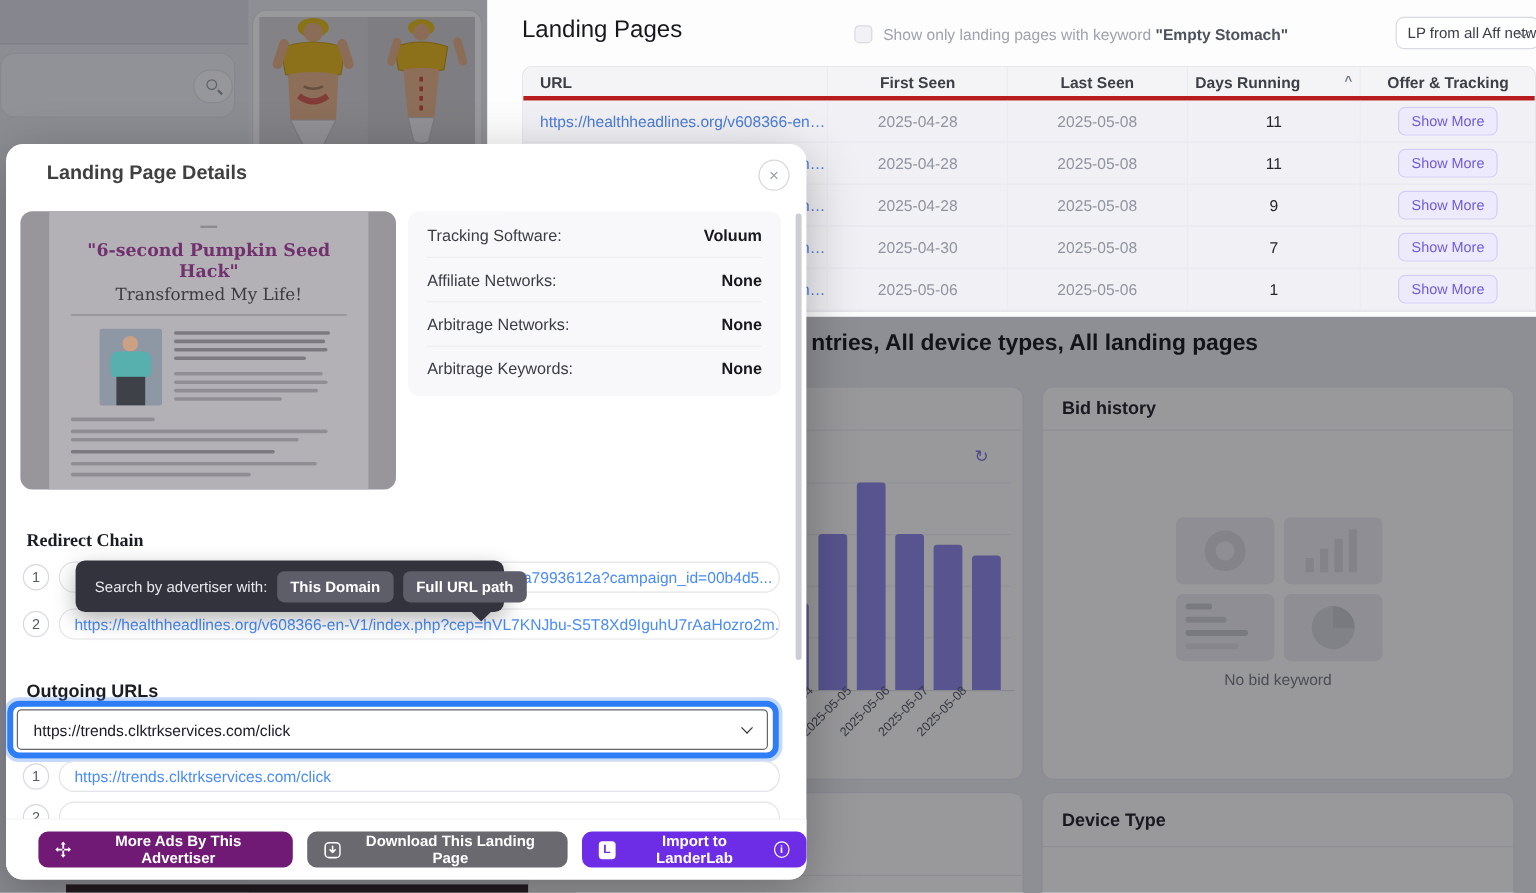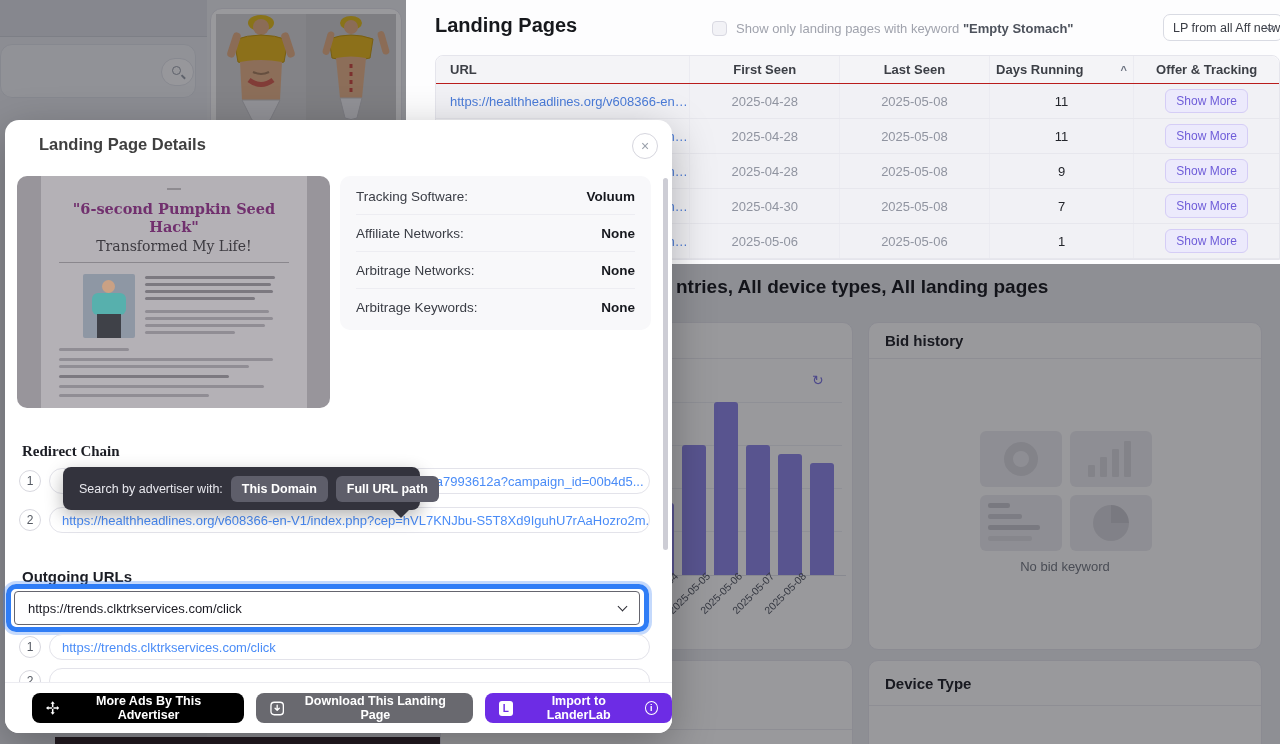--- a/index.html
+++ b/index.html
@@ -27,30 +27,30 @@
   .xlabel{font-size:10.5px;color:#565b66;transform:rotate(-45deg);transform-origin:0 50%;white-space:nowrap;z-index:1;}
   .refresh{font-size:14px;color:#7d76e2;z-index:1;}
   .illocard{width:82px;height:56px;background:#ededf1;border-radius:6px;position:relative;}
   .donut{position:absolute;left:24px;top:11px;width:34px;height:34px;border-radius:50%;border:9px solid #d9d9df;}
   .minibar{position:absolute;bottom:10px;width:7px;background:#d9d9df;border-radius:1px;}
   .lline{position:absolute;height:5px;border-radius:2px;background:#dedee3;}
   .pie{position:absolute;left:23px;top:10px;width:36px;height:36px;border-radius:50%;background:conic-gradient(#c8c8cf 0 25%,#d6d6dc 25% 100%);}
   .emptytext{font-size:13px;color:#777c85;text-align:center;z-index:1;}
   
   .lp-panel{left:406px;top:0;width:874px;height:264px;background:#fdfdfe;z-index:8;overflow:hidden;}
-  .lp-title{position:absolute;left:29px;top:14px;font-size:20px;font-weight:700;color:#16181c;}
+  .lp-title{position:absolute;left:29px;top:14px;font-size:20px;font-weight:400;color:#16181c;}
   .chk{position:absolute;left:306px;top:21px;width:15px;height:15px;border:1px solid #d9d9e2;border-radius:4px;background:#f2f2f6;}
   .chklabel{position:absolute;left:330px;top:21px;font-size:13px;color:#a0a3ad;white-space:nowrap;}
   .chklabel b{color:#4d525c;}
   .lp-select{position:absolute;left:757px;top:14px;width:120px;height:27px;background:#fff;border:1px solid #d9dbe3;border-radius:7px;
              font-size:12.5px;color:#3a3d45;display:flex;align-items:center;padding:0 22px 0 9px;white-space:nowrap;}
   .chev{width:7px;height:7px;border-right:1.6px solid #6b7280;border-bottom:1.6px solid #6b7280;transform:rotate(45deg);}
   .lp-select .chev{position:absolute;right:9px;top:8px;}
   .table{position:absolute;left:29px;top:55px;width:845px;border:1px solid #e5e5ec;border-radius:8px 8px 0 0;font-size:13px;}
-  .thead{display:flex;height:28px;background:#f4f4f7;border-bottom:1px solid #b91c1c;font-weight:700;color:#3c3f46;border-radius:8px 8px 0 0;}
+  .thead{display:flex;height:28px;background:#f4f4f7;border-bottom:4px solid #b91c1c;font-weight:700;color:#3c3f46;border-radius:8px 8px 0 0;}
   .trow{display:flex;height:35px;background:#f1f1f5;border-bottom:1px solid #e7e7ed;}
   .tc{display:flex;align-items:center;justify-content:center;border-right:1px solid #ebebf1;height:100%;}
   .tc:last-child{border-right:none;}
   .cw-url{width:255px;justify-content:flex-start;padding-left:14px;}
   .cw-d{width:150px;}
   .cw-days{width:145px;gap:32px;}
   .cw-offer{width:145px;}
   .urllink{color:#4a7bd8;text-decoration:none;display:block;max-width:238px;overflow:hidden;text-overflow:ellipsis;white-space:nowrap;}
   .datecell{color:#9094a0;font-size:13px;}
   .dayscell{color:#23252b;}
@@ -89,21 +89,21 @@
            display:flex;align-items:center;padding:0 12px;font-size:13px;color:#4a8cf7;overflow:hidden;white-space:nowrap;}
   .focusring{position:absolute;left:6px;top:584px;width:643px;height:48px;border:5px solid #2f7df6;border-radius:10px;z-index:11;
              box-shadow:0 0 0 3px rgba(59,130,246,.30);}
   .bigselect{position:absolute;left:14px;top:591px;width:626px;height:34px;border:1.5px solid #65656e;border-radius:4px;z-index:12;background:#fff;
              display:flex;align-items:center;padding:0 30px 0 13px;font-size:13px;color:#1a1a22;white-space:nowrap;overflow:hidden;}
   .bigselect .chev{position:absolute;right:13px;top:11px;border-color:#2b2b33;}
   .mfooter{position:absolute;left:5px;top:682px;width:667px;height:51px;background:#fff;border-top:1px solid #ececf1;
            border-radius:0 0 14px 14px;z-index:13;display:flex;align-items:center;gap:12px;padding-left:27px;}
   .fbtn{height:30px;border:none;border-radius:8px;color:#fff;font-weight:700;font-size:12.5px;display:flex;align-items:center;gap:8px;
         padding:0 14px;font-family:inherit;cursor:pointer;}
-  .fbtn.green{background:#000000;align-items:center;}
+  .fbtn.green{background:#701a75;align-items:center;}
   .fbtn.gray{background:#69696f;}
   .fbtn.purple{background:#6d2ce5;}
   .llogo{width:15px;height:15px;background:#fff;border-radius:3px;display:flex;align-items:center;justify-content:center;
          color:#6d2ce5;font-weight:800;font-size:10px;}
   .infoi{width:14px;height:14px;border:1.4px solid #fff;border-radius:50%;display:flex;align-items:center;justify-content:center;
          font-size:9px;font-style:normal;}
   
   .tooltip{position:absolute;left:63px;top:467px;width:357px;height:43px;background:#33333d;border-radius:8px;z-index:30;
            display:flex;align-items:center;padding:0 10px 0 16px;gap:8px;box-shadow:0 6px 18px rgba(0,0,0,.3);}
   .tooltip::after{content:"";position:absolute;left:330px;bottom:-8px;border-left:8px solid transparent;border-right:8px solid transparent;

